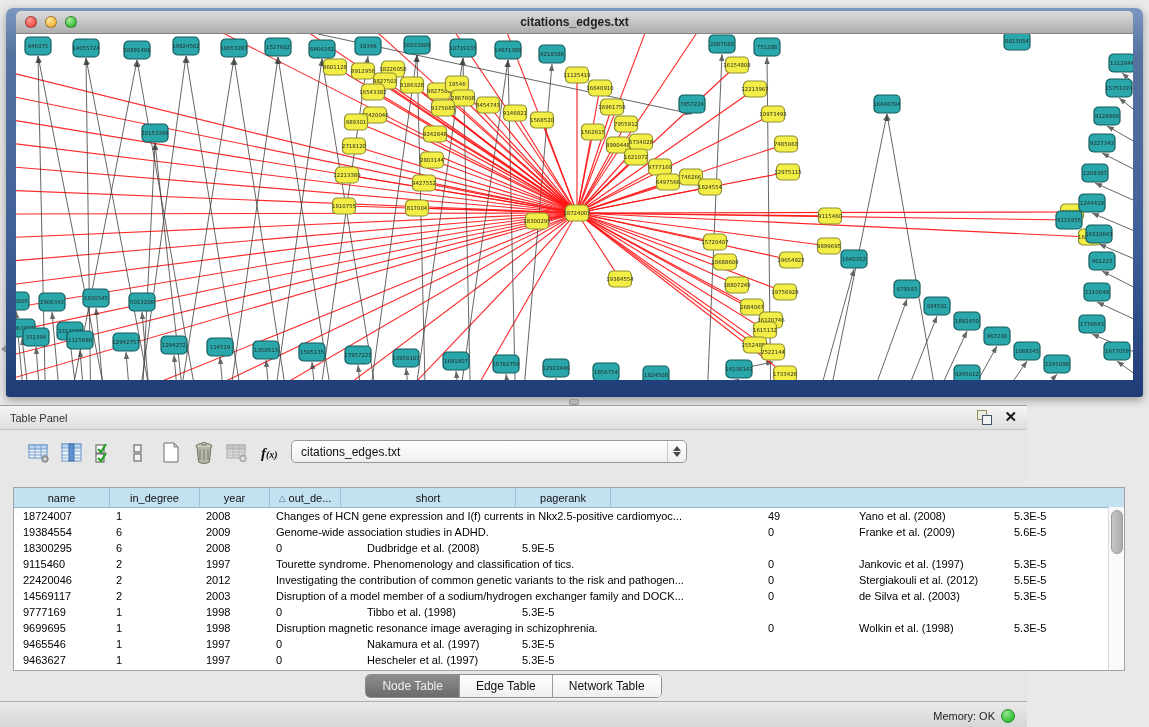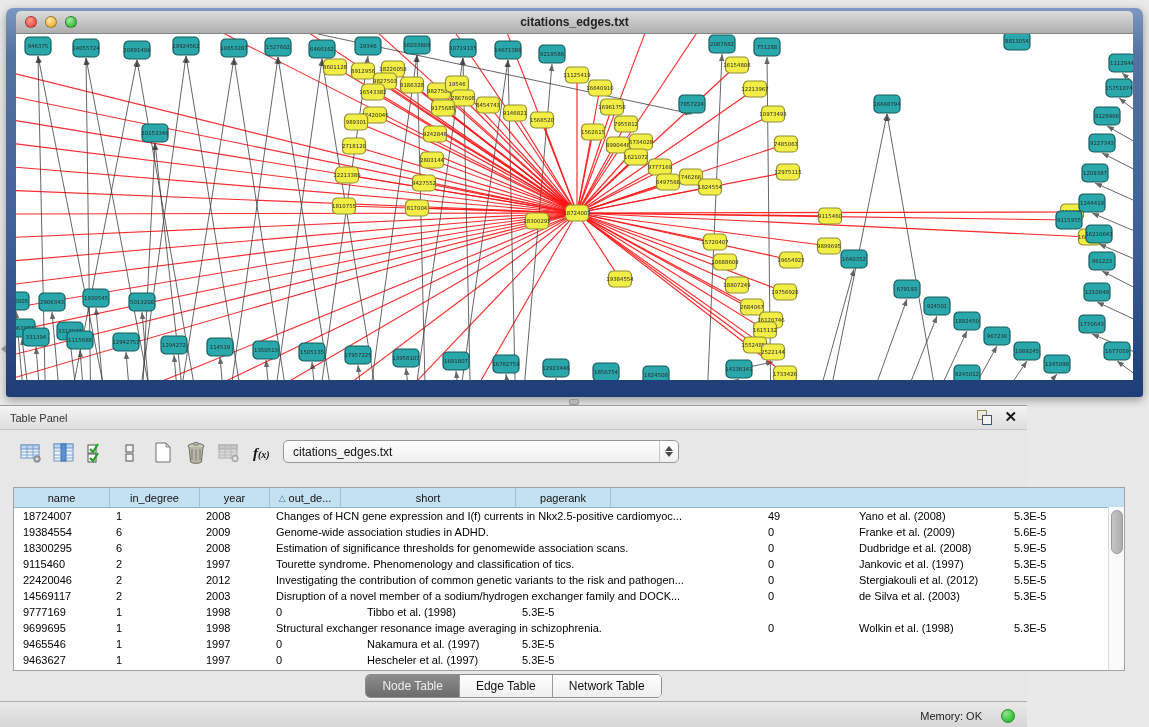--- a/index.html
+++ b/index.html
@@ -34,21 +34,21 @@
   .panel-titlebar{height:23px;background:linear-gradient(180deg,#F4F4F4,#DEDEDE);
     border-bottom:1px solid #C6C6C6;position:relative;display:flex;align-items:center}
   .panel-title{font-size:11px;color:#333;padding-left:10px}
   .panel-title-icons{position:absolute;right:10px;top:3px;display:flex;gap:12px;align-items:center}
   .float-icon{width:16px;height:16px;position:relative}
   .float-icon .sq1{position:absolute;left:1px;top:1px;width:8px;height:8px;border:1.4px solid #8F8F62;background:#ECECE0}
   .float-icon .sq2{position:absolute;left:6px;top:6px;width:8px;height:8px;border:1.4px solid #43536B;background:#F2F2F2}
   .close-x{font-size:15px;font-weight:bold;color:#1A1A1A;line-height:16px;cursor:default}
 
   
-  .toolbar{position:absolute;left:0;top:24px;width:100%;height:44px}
+  .toolbar{position:absolute;left:8px;top:24px;width:100%;height:44px}
   .tool-icons{position:absolute;left:18px;top:11px;display:flex;align-items:center}
   .tool{width:26px;height:24px;margin-right:7px;display:flex;align-items:center;justify-content:center}
   .fx{font-family:"Liberation Serif",serif;font-style:italic;font-weight:bold;font-size:15px;color:#111;margin-left:4px}
   .fx small{font-size:10px}
   .combo{position:absolute;left:283px;top:10px;width:396px;height:23px;box-sizing:border-box;
     border:1px solid #989898;border-radius:5px;background:linear-gradient(180deg,#FFFFFF,#EFEFEF);
     display:flex;align-items:center;box-shadow:inset 0 1px 0 #FFF}
   .combo-text{flex:1;font-size:12px;color:#111;padding-left:9px}
   .combo-arrows{width:18px;display:flex;flex-direction:column;align-items:center;justify-content:center;gap:1px;border-left:1px solid #C9C9C9;height:100%}
   .arr-up{width:0;height:0;border-left:4px solid transparent;border-right:4px solid transparent;border-bottom:5px solid #4A4A4A}
@@ -75,21 +75,21 @@
     box-shadow:0 1px 1px rgba(255,255,255,.8), inset 0 1px 0 rgba(255,255,255,.6)}
   .segment{padding:0 16px;display:flex;align-items:center;font-size:12px;color:#111;
     background:linear-gradient(180deg,#FFFFFF,#EFEFEF);border-right:1px solid #9A9A9A}
   .segment:last-child{border-right:none}
   .segment.active{background:linear-gradient(180deg,#8D8D8D,#6C6C6C);color:#EFEFEF}
 
   
   .status-bar{position:absolute;left:0;top:295px;width:100%;height:27px;
     background:linear-gradient(180deg,#E9E9E9,#D5D5D5);border-top:1px solid #ADADAD;
     display:flex;align-items:center;justify-content:flex-end}
-  .memory{display:flex;align-items:center;gap:19px;padding-right:12px}
+  .memory{display:flex;align-items:center;gap:6px;padding-right:12px}
   .memory-label{font-size:11px;color:#222}
   .memory-dot{width:14px;height:14px;border-radius:50%;box-sizing:border-box;border:1px solid #2B8A2B;
     background:radial-gradient(circle at 35% 30%,#8FE58F,#35C035 70%)}
 </style>
 </head>
 <body>
 
 <div id="graph-window">
   <div class="titlebar">
     <div class="lights">
@@ -838,21 +838,20 @@
           <div class="td c2">2009</div>
           <div class="td c3">Genome-wide association studies in ADHD.</div>
           <div class="td c4">0</div>
           <div class="td c5">Franke et al. (2009)</div>
           <div class="td c6">5.6E-5</div>
         </div>
         <div class="trow">
           <div class="td c0">18300295</div>
           <div class="td c1">6</div>
           <div class="td c2">2008</div>
-          <div class="td c3">Estimation of significance thresholds for genomewide association scans.</div>
           <div class="td c4">0</div>
           <div class="td c5">Dudbridge et al. (2008)</div>
           <div class="td c6">5.9E-5</div>
         </div>
         <div class="trow">
           <div class="td c0">9115460</div>
           <div class="td c1">2</div>
           <div class="td c2">1997</div>
           <div class="td c3">Tourette syndrome. Phenomenology and classification of tics.</div>
           <div class="td c4">0</div>
@@ -865,38 +864,38 @@
           <div class="td c2">2012</div>
           <div class="td c3">Investigating the contribution of common genetic variants to the risk and pathogen...</div>
           <div class="td c4">0</div>
           <div class="td c5">Stergiakouli et al. (2012)</div>
           <div class="td c6">5.5E-5</div>
         </div>
         <div class="trow">
           <div class="td c0">14569117</div>
           <div class="td c1">2</div>
           <div class="td c2">2003</div>
-          <div class="td c3">Disruption of a novel member of a sodium/hydrogen exchanger family and DOCK...</div>
+          <div class="td c3">Disruption of a model member of a sodium/hydrogen exchanger family and DOCK...</div>
           <div class="td c4">0</div>
           <div class="td c5">de Silva et al. (2003)</div>
           <div class="td c6">5.3E-5</div>
         </div>
         <div class="trow">
           <div class="td c0">9777169</div>
           <div class="td c1">1</div>
           <div class="td c2">1998</div>
           <div class="td c4">0</div>
           <div class="td c5">Tibbo et al. (1998)</div>
           <div class="td c6">5.3E-5</div>
         </div>
         <div class="trow">
           <div class="td c0">9699695</div>
           <div class="td c1">1</div>
           <div class="td c2">1998</div>
-          <div class="td c3">Structural exchanger resonance image averaging in schizophrenia.</div>
+          <div class="td c3">Disruption magnetic resonance image averaging in schizophrenia.</div>
           <div class="td c4">0</div>
           <div class="td c5">Wolkin et al. (1998)</div>
           <div class="td c6">5.3E-5</div>
         </div>
         <div class="trow">
           <div class="td c0">9465546</div>
           <div class="td c1">1</div>
           <div class="td c2">1997</div>
           <div class="td c4">0</div>
           <div class="td c5">Nakamura et al. (1997)</div>

